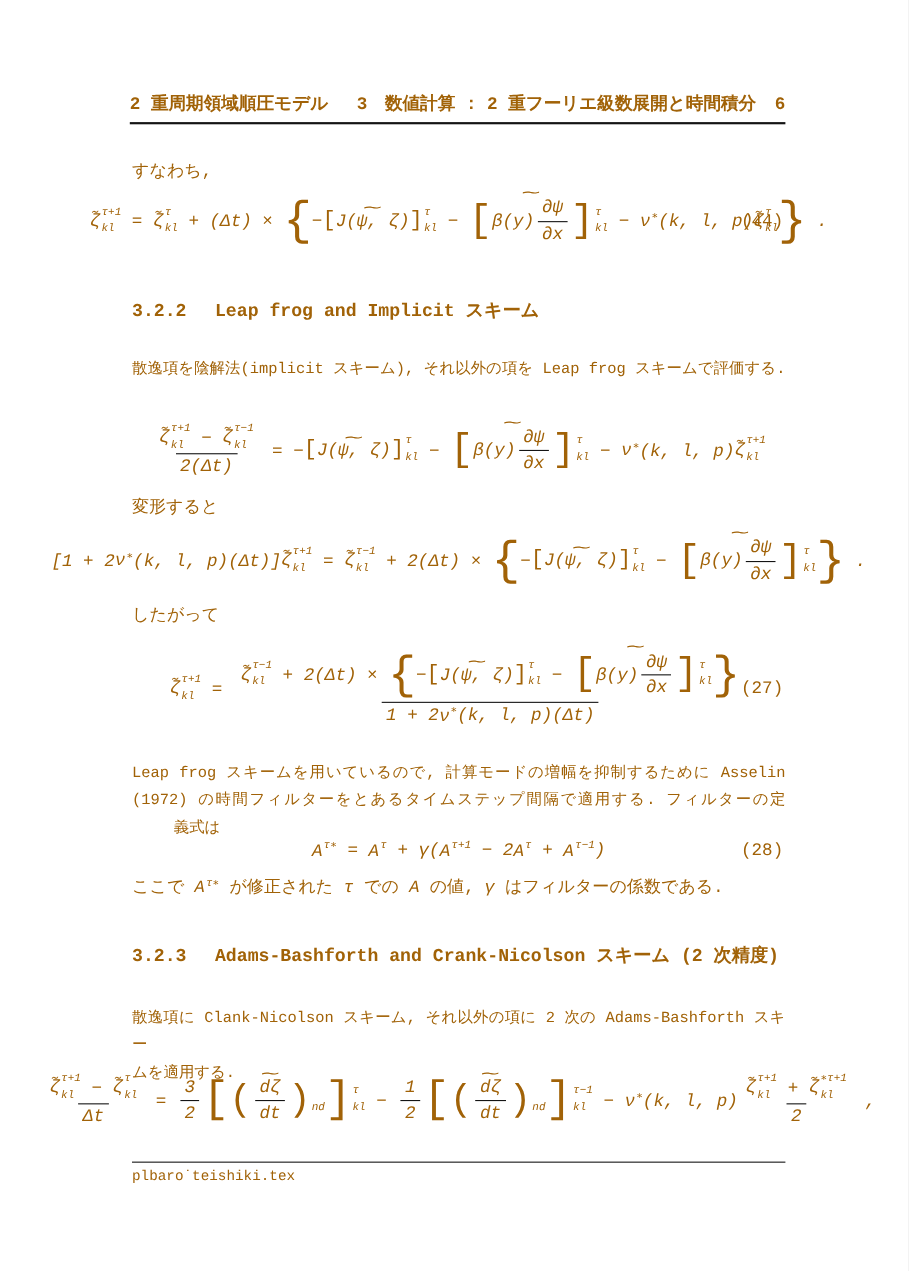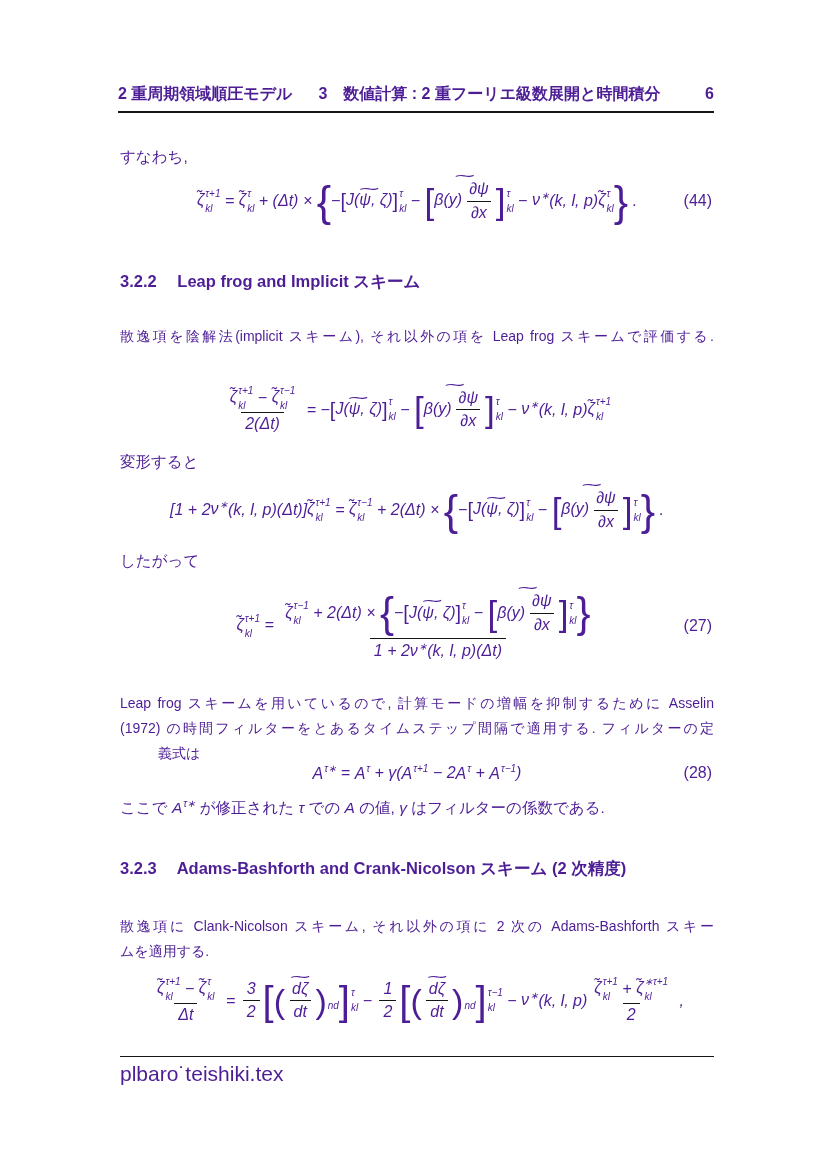--- a/index.html
+++ b/index.html
@@ -1,34 +1,34 @@
 <!DOCTYPE html>
 <html><head>
 <meta charset="utf-8">
 <style>
   html,body { margin:0; padding:0; background:#e8e8e8; }
   .page {
     position:relative; width:826px; height:1169px; margin:0 auto;
-    background:#ffffff; color:#4c1d95;
-    font-family:Liberation Sans, sans-serif;
+    background:#ffffff; color:#a16207;
+    font-family:Liberation Mono, monospace;
     overflow:hidden;
   }
   .abs { position:absolute; }
   
   .hdr {
     left:118px; top:84px; width:596px; display:flex; align-items:baseline;
     font-weight:bold; font-size:16px; white-space:nowrap;
   }
   .hdr .hdr-left { margin-right:26px; }
   .hdr .hdr-page { margin-left:auto; }
   .hdr-rule { left:118px; top:111px; width:596px; height:2px; background:#141414; }
   .ftr-rule { left:120px; top:1056px; width:594px; height:1px; background:#141414; }
   .ftr {
     left:120px; top:1062px; width:594px; display:flex; justify-content:space-between;
-    font-size:21px; white-space:nowrap;
+    font-size:13px; white-space:nowrap;
   }
   
   .tline { left:120px; width:594px; font-size:15.5px; line-height:25px; }
   .para  { left:120px; width:594px; font-size:14px; }
   .para .ln { line-height:26px; }
   .para .jl { text-align:justify; text-align-last:justify; }
   .shead { left:120px; width:594px; font-size:16.5px; font-weight:bold; white-space:nowrap; }
   .shead .snum { margin-right:16px;margin-top:9px; }
   
   .eq {

